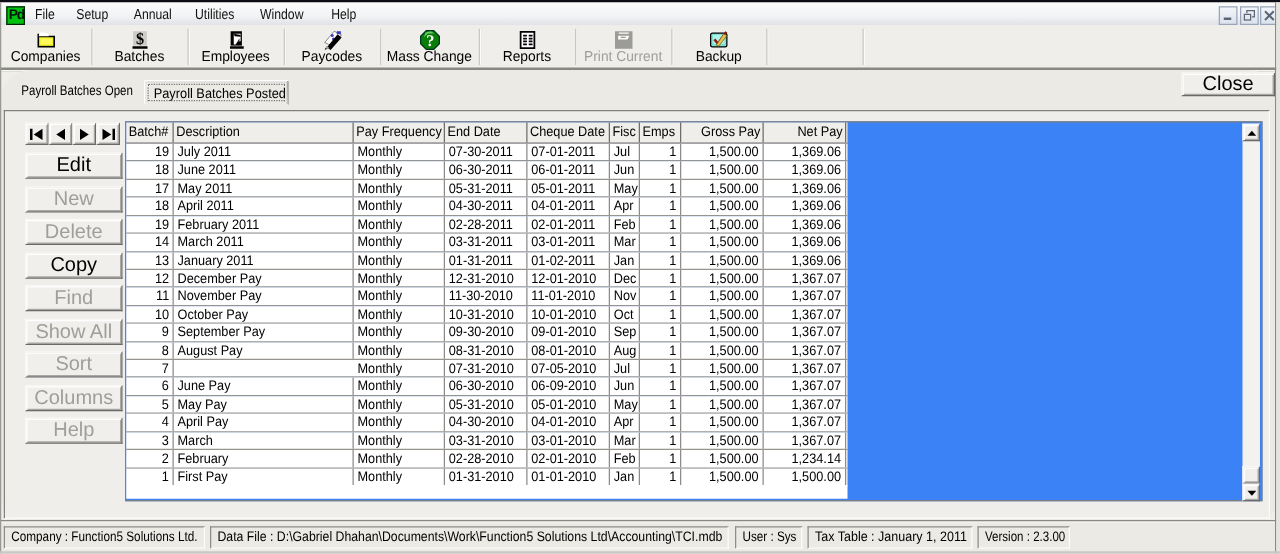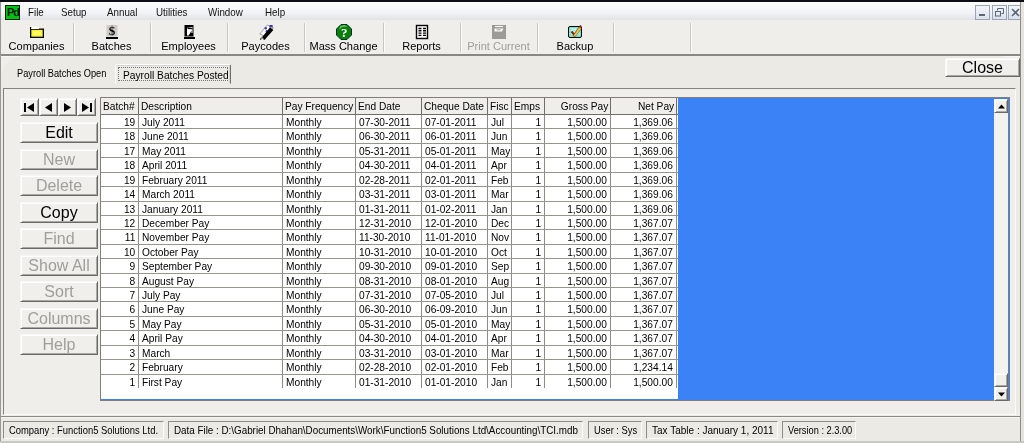--- a/index.html
+++ b/index.html
@@ -382,21 +382,20 @@
           <div class="cell c2"><span>Monthly</span></div>
           <div class="cell c3"><span>08-31-2010</span></div>
           <div class="cell c4"><span>08-01-2010</span></div>
           <div class="cell c5"><span>Aug</span></div>
           <div class="cell c6 r"><span>1</span></div>
           <div class="cell c7 r"><span>1,500.00</span></div>
           <div class="cell c8 r"><span>1,367.07</span></div>
         </div>
       <div class="drow" style="top:190.04px">
           <div class="cell c0 r"><span>7</span></div>
-          <div class="cell c1"><span>July Pay</span></div>
           <div class="cell c2"><span>Monthly</span></div>
           <div class="cell c3"><span>07-31-2010</span></div>
           <div class="cell c4"><span>07-05-2010</span></div>
           <div class="cell c5"><span>Jul</span></div>
           <div class="cell c6 r"><span>1</span></div>
           <div class="cell c7 r"><span>1,500.00</span></div>
           <div class="cell c8 r"><span>1,367.07</span></div>
         </div>
       <div class="drow" style="top:204.46px">
           <div class="cell c0 r"><span>6</span></div>

